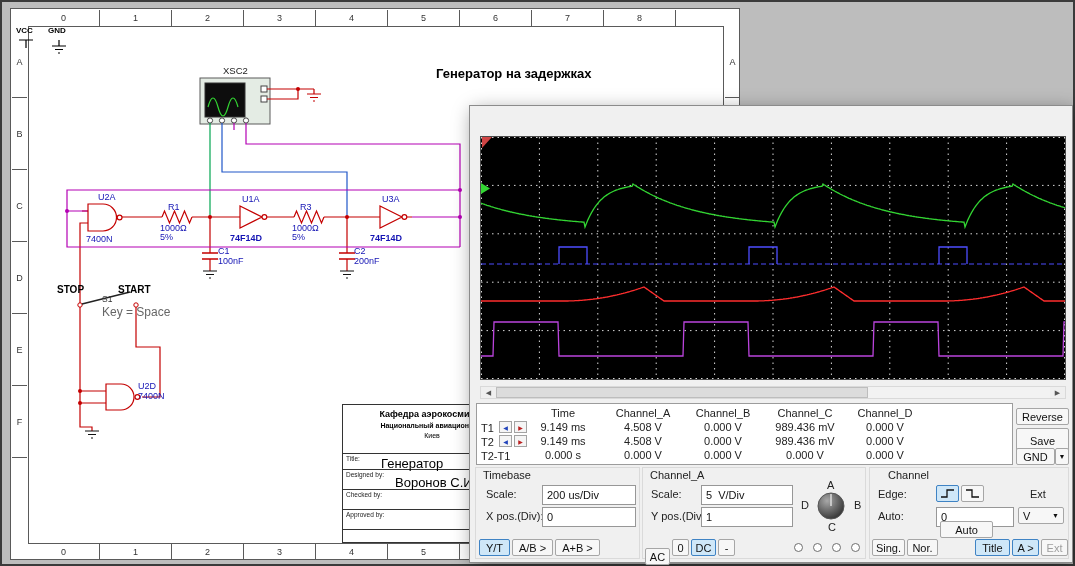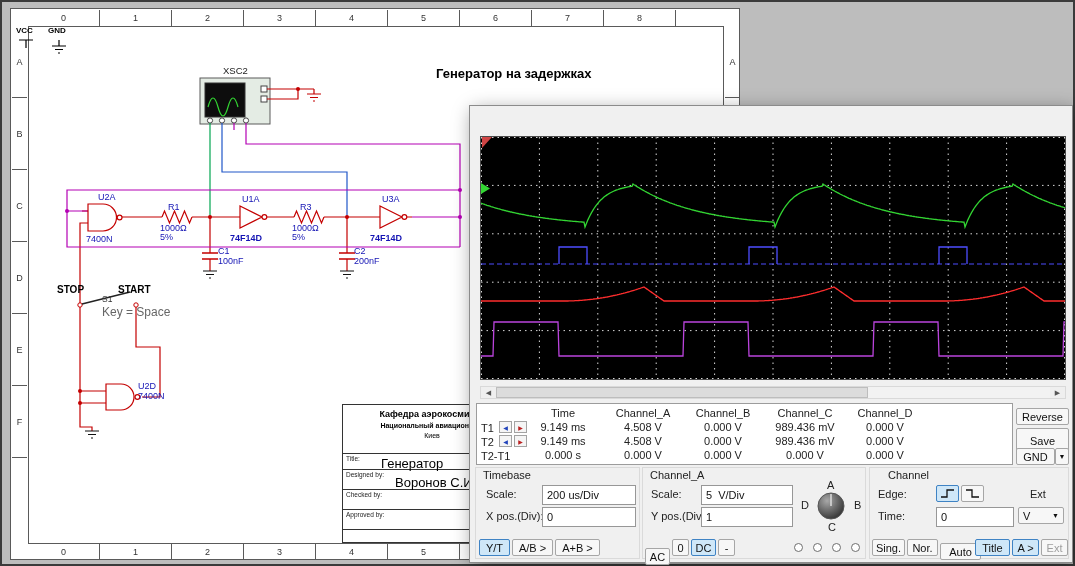--- a/index.html
+++ b/index.html
@@ -356,27 +356,27 @@
         <svg width="15" height="11" viewBox="0 0 15 11">
             <polyline points="1,9 7,9 7,2 14,2" fill="none" stroke="#111" stroke-width="1.3"></polyline>
           </svg>
       </div>
       <div class="b" style="left:91px;top:17px;width:23px;height:17px">
         <svg width="15" height="11" viewBox="0 0 15 11">
             <polyline points="1,2 7,2 7,9 14,9" fill="none" stroke="#111" stroke-width="1.3"></polyline>
           </svg>
       </div>
       <span class="lab" style="left:160px;top:20px">Ext</span>
-      <span class="lab" style="left:8px;top:42px">Time:</span>
+      <span class="lab" style="left:8px;top:42px">Auto:</span>
       <input class="fld" style="left: 66px; top: 39px; width: 78px; height: 17px;" readonly="" value="0">
       <div class="b" style="left:148px;top:39px;width:46px;height:17px;justify-content:space-between;padding:0 4px">
         <span>V</span>
         <span style="font-size:7px">▼</span>
       </div>
       <div class="b" style="left:2px;top:71px;width:33px;height:17px">Sing.</div>
       <div class="b" style="left:37px;top:71px;width:31px;height:17px">Nor.</div>
-      <div class="b" style="left:70px;top:75px;width:41px;height:17px">Auto</div>
+      <div class="b" style="left:70px;top:53px;width:53px;height:17px">Auto</div>
       <div class="b on" style="left:105px;top:71px;width:35px;height:17px">Title</div>
       <div class="b on" style="left:142px;top:71px;width:27px;height:17px">A &gt;</div>
       <div class="b dis" style="left:171px;top:71px;width:27px;height:17px">Ext</div>
     </div>
   </div>
 </div>
 
 </body></html>

